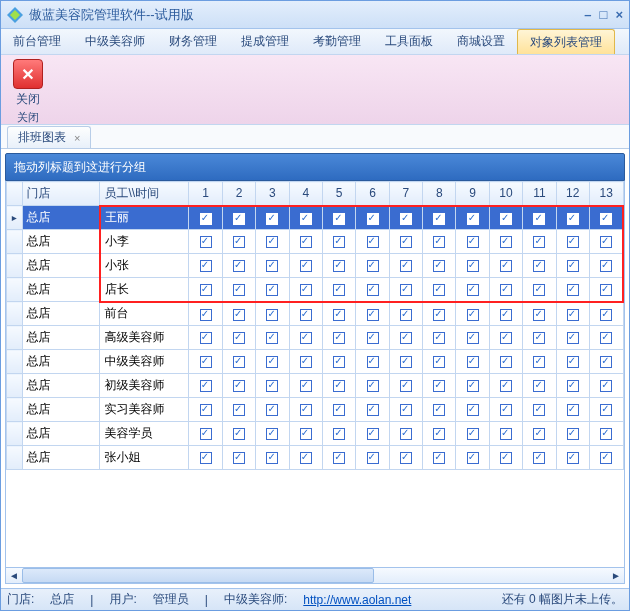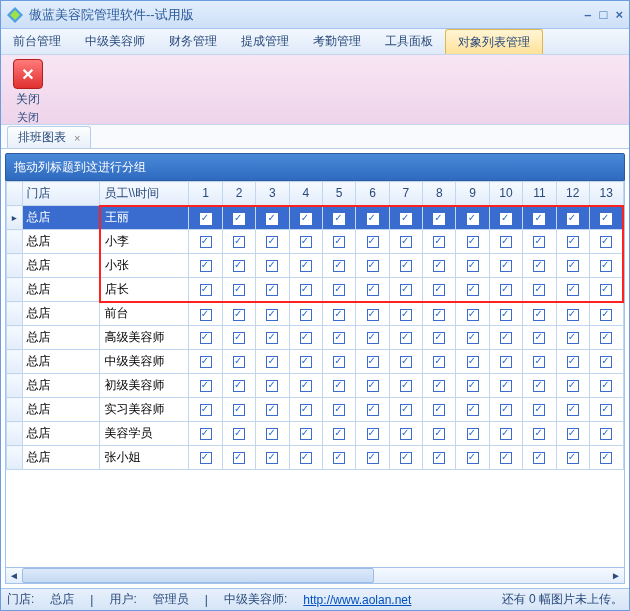--- a/index.html
+++ b/index.html
@@ -68,20 +68,21 @@
     </div>
   </div>
 
   <div class="menubar" id="menubar">
       <div class="item">前台管理</div>
       <div class="item">中级美容师</div>
       <div class="item">财务管理</div>
       <div class="item">提成管理</div>
       <div class="item">考勤管理</div>
       <div class="item">工具面板</div>
+      <div class="item">商城设置</div>
       <div class="item active">对象列表管理</div>
     </div>
 
   <div class="ribbon">
     <div class="ribbon-btn">
       <div class="ribbon-icon">✕</div>
       <div class="ribbon-label">关闭</div>
     </div>
     <div class="ribbon-group-label" style="width:42px;">关闭</div>
   </div>

